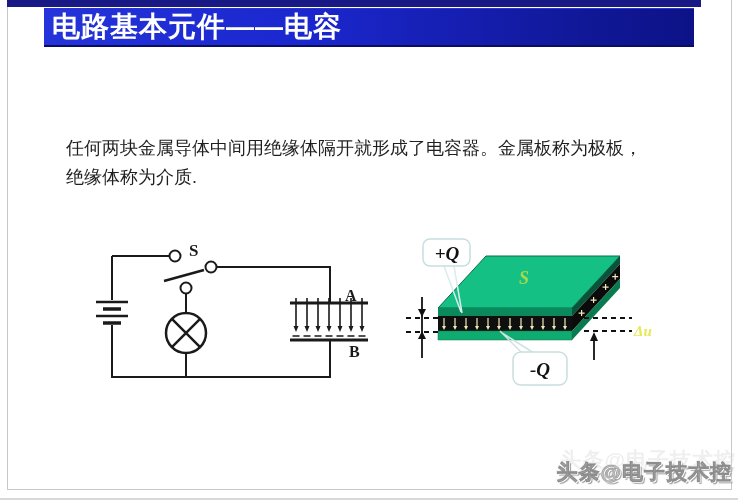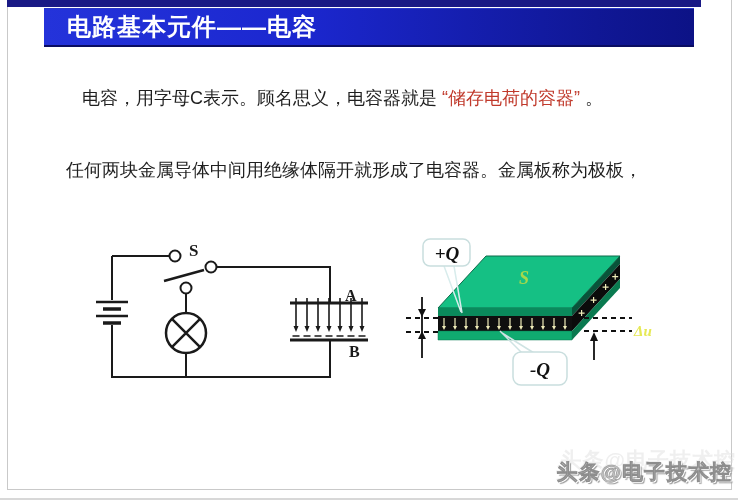--- a/index.html
+++ b/index.html
@@ -4,26 +4,26 @@
 <style>
   html,body{margin:0;padding:0;background:#ffffff;}
   .page{position:relative;width:738px;height:501px;background:#ffffff;overflow:hidden;
         font-family:"Liberation Sans",sans-serif;}
   .frame{position:absolute;left:7px;top:0;width:723px;height:489px;background:#ffffff;
          border:1px solid #c9c9c9;border-top:none;}
   .navy-strip{position:absolute;left:7px;top:0;width:694px;height:7px;background:#191985;}
   .title-bar{position:absolute;left:44px;top:8px;width:650px;height:39px;
              background:linear-gradient(to right,#2433da 0%,#1b27cf 40%,#101795 85%,#0c1286 100%);
              border-top:1px solid #2a37c8;border-bottom:2px solid #0a0d62;box-sizing:border-box;}
-  .title-bar .t{display:block;padding-left:23px;line-height:35px;font-size:24px;font-weight:bold;
+  .title-bar .t{display:block;padding-left:8px;line-height:35px;font-size:28px;font-weight:bold;
                 color:#ffffff;letter-spacing:1px;}
   .para{position:absolute;color:#1f1f1f;font-size:18px;white-space:nowrap;}
   .p1{left:82px;top:86px;}
   .p1 .red{color:#c0392b;margin:0 5px;}
-  .p2{left:66px;top:156px;line-height:29px;}
+  .p2{left:66px;top:134px;line-height:29px;}
   .p3{left:66px;top:436px;}
   .diagram{position:absolute;}
   .watermark{position:absolute;right:6px;top:458px;font-size:21px;font-weight:bold;
              color:#c0c0c0;letter-spacing:1px;white-space:nowrap;
              text-shadow:1px 1px 0 #ffffff,2px 2px 1px #9a9a9a,-1px -1px 0 #eeeeee;
              -webkit-text-stroke:0.5px #8d8d8d;}
   .watermark-ghost{position:absolute;right:2px;top:446px;font-size:21px;font-weight:bold;
              color:#dcdcdc;letter-spacing:1px;white-space:nowrap;opacity:.45;}
   .bottom-rule{position:absolute;left:0;top:498px;width:738px;height:2px;background:#d8d8d8;}
 </style>
@@ -32,26 +32,24 @@
 
 <div class="page">
 
   <div class="frame"></div>
   <div class="navy-strip"></div>
 
   <div class="title-bar">
     <span class="t">电路基本元件——电容</span>
   </div>
 
-  <div class="para p1">
-    <span>电容，用字母C表示。顾名思义，电容器就是</span><span class="red">“储存电荷的容器”</span><span>。</span>
-  </div>
 
   <div class="para p2">
     <div>任何两块金属导体中间用绝缘体隔开就形成了电容器。金属板称为极板，</div>
+    <div>绝缘体称为介质.</div>
   </div>
 
   <svg class="diagram" style="left:80px;top:237px;" width="320" height="162" viewBox="80 237 320 162">
     <g stroke="#1a1a1a" stroke-width="2" fill="none">
       <path d="M112,256 H169"></path>
       <path d="M217,267 H330 V302"></path>
       <path d="M164,281 L204,270" stroke-width="2.5"></path>
       <path d="M330,340 V377 H112 V325"></path>
       <path d="M112,300 V256"></path>
       <path d="M186,294 V313"></path>

